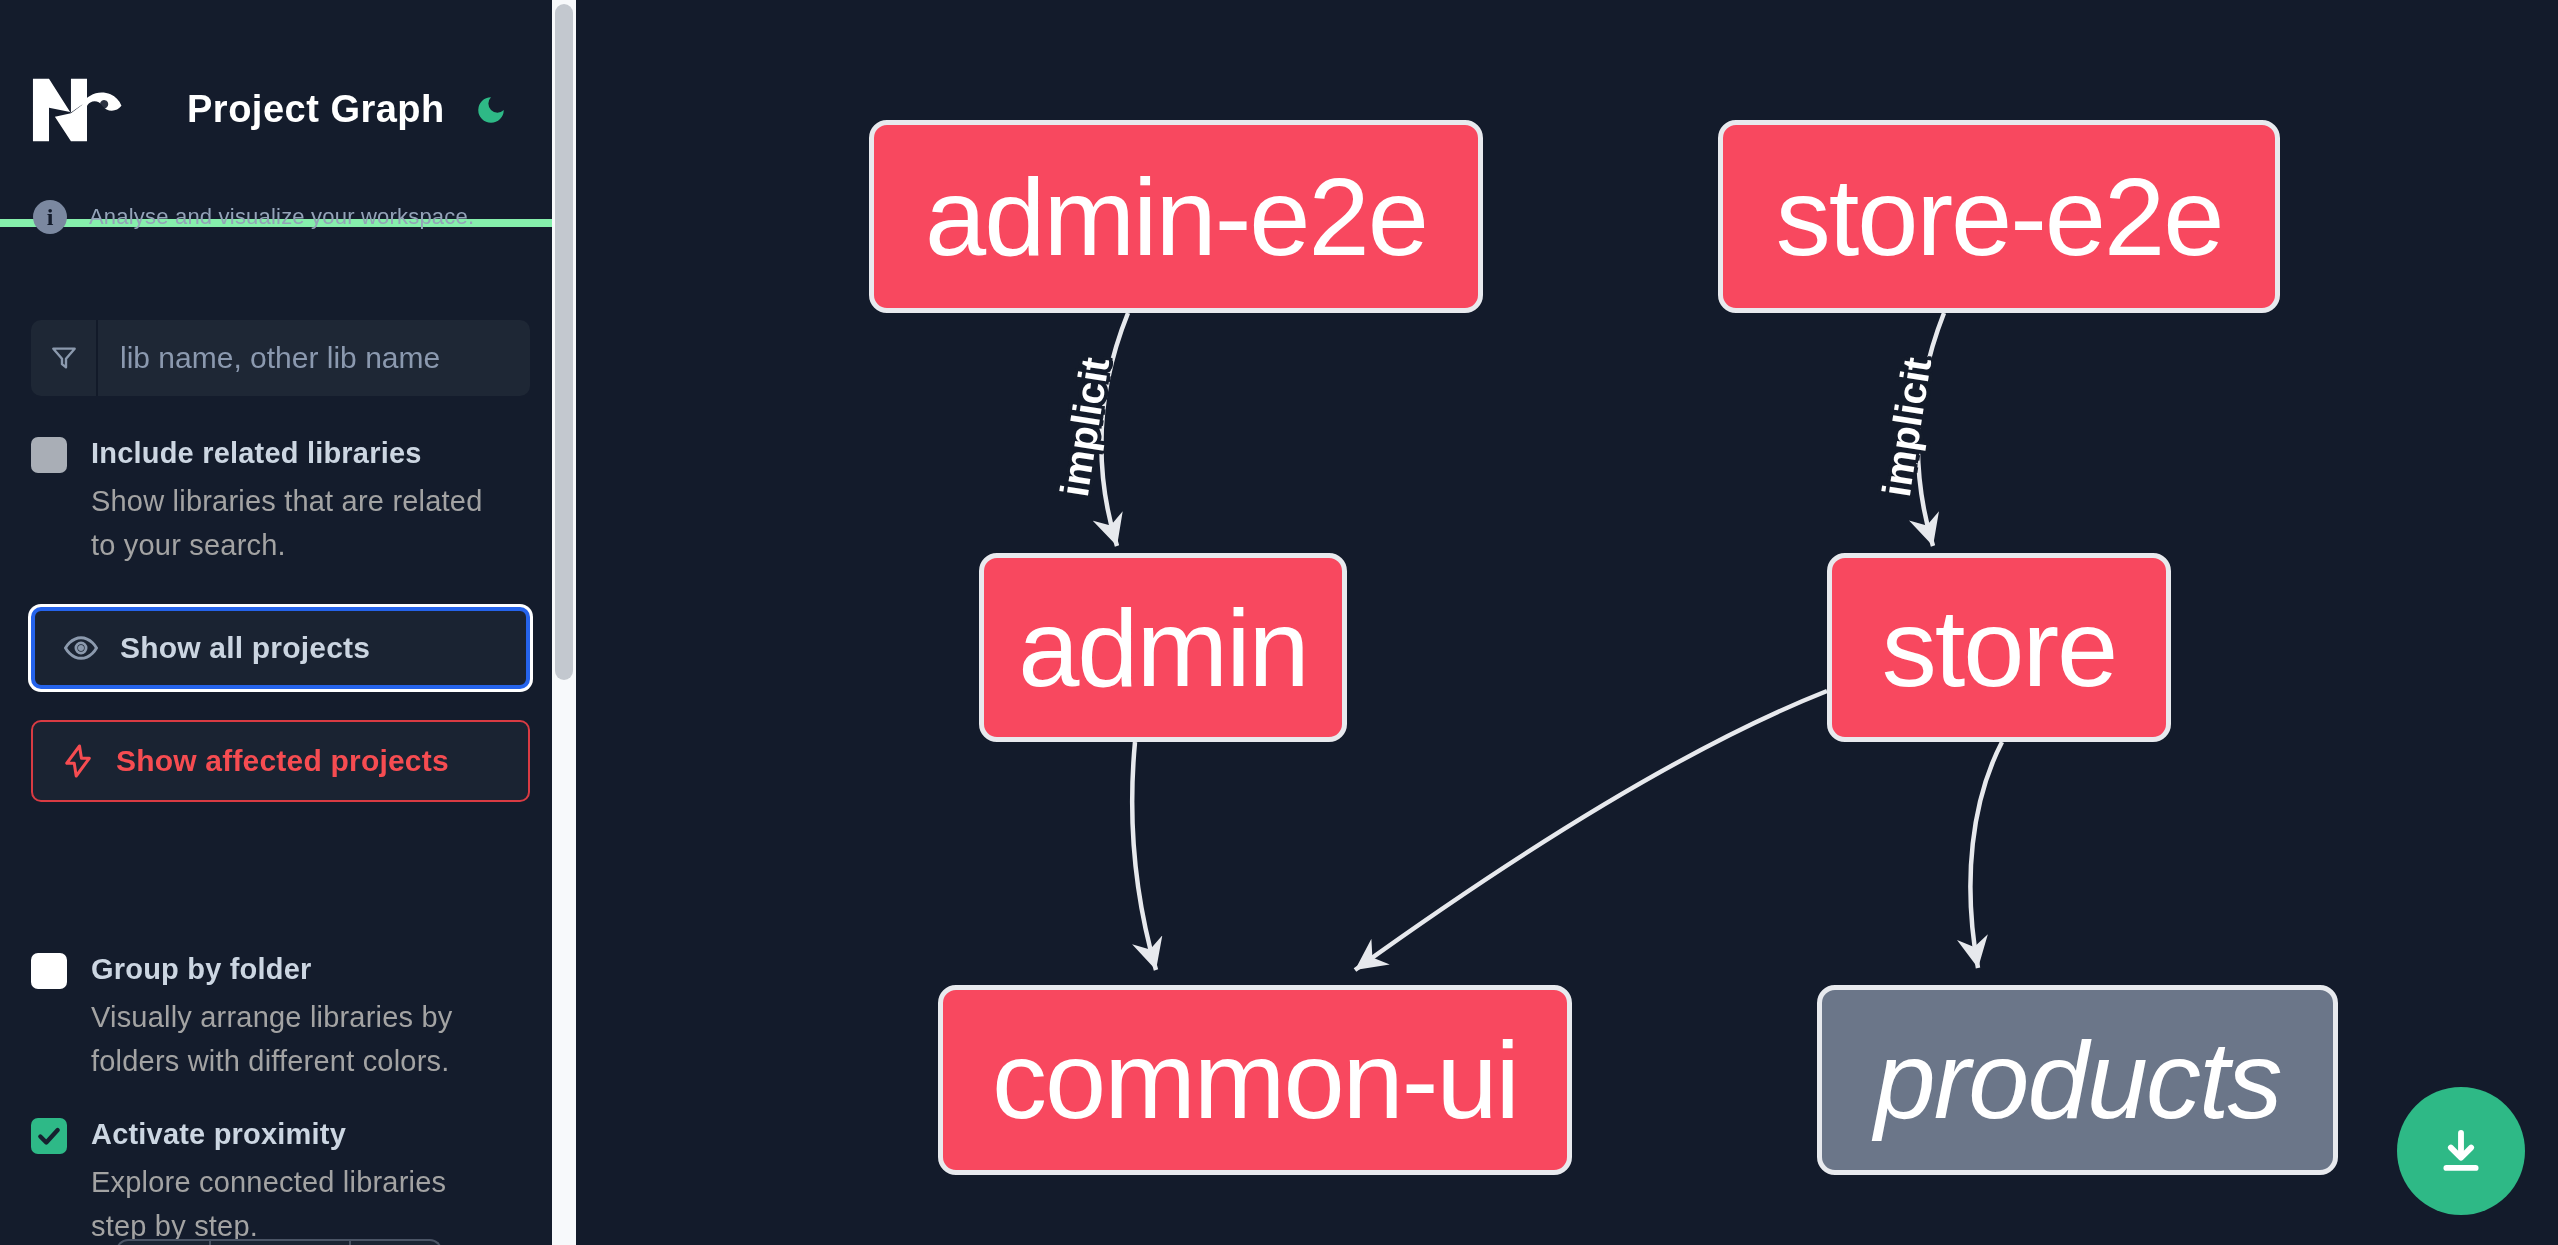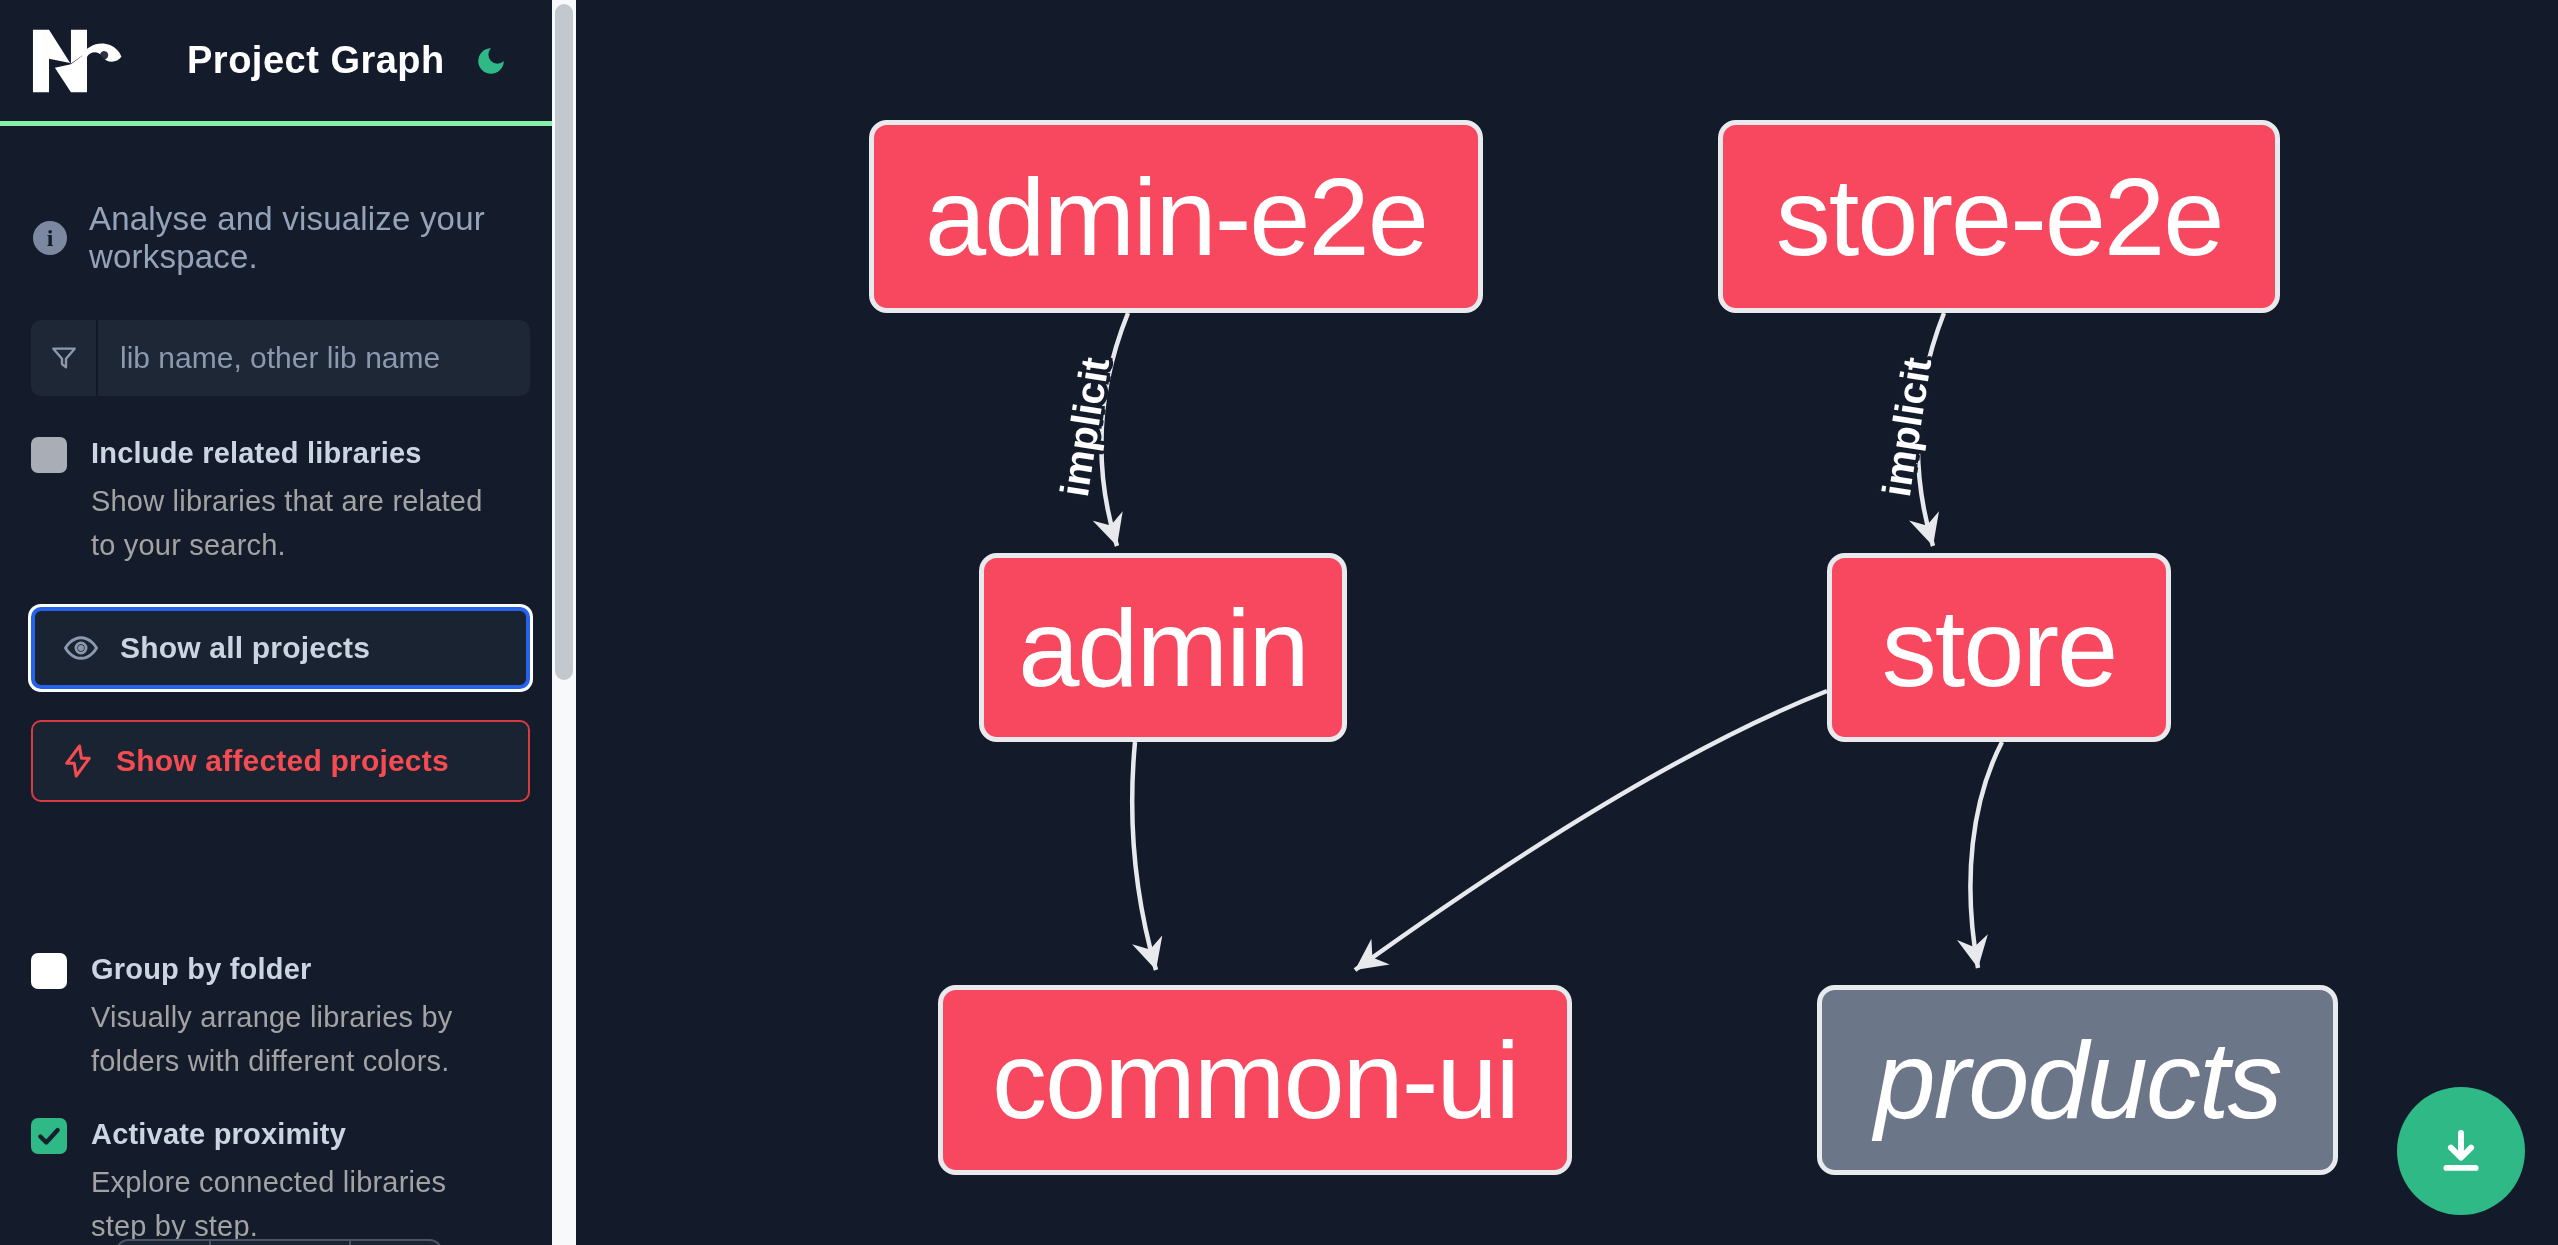--- a/index.html
+++ b/index.html
@@ -10,42 +10,42 @@
     color:#e9eef5;
     position:relative;
   }
 
   
   .sidebar {
     position:absolute; left:0; top:0; width:552px; height:1245px;
     background:#141c2c; z-index:5;
   }
   .side-header {
-    position:absolute; top:0; left:0; right:0; height:126px;
+    position:absolute; top:0; left:0; right:0; height:227px;
     display:flex; align-items:center; padding:0 44px 0 31px;
-    border-bottom:5px solid #86efac;
+    border-bottom:8px solid #86efac;
   }
   .nx-logo { width:94px; height:68px; flex:0 0 auto; }
   .app-title {
     margin-left:62px; margin-right:auto;
     font-size:38px; font-weight:700; color:#ffffff; letter-spacing:.5px;
   }
   .moon { width:34px; height:34px; }
 
   .tagline-row {
     position:absolute; top:200px; left:33px; right:22px;
     display:flex; align-items:center; gap:22px;
   }
   .info-icon {
     width:34px; height:34px; border-radius:50%;
     background:#7b88a0; color:#141c2c;
     font-weight:700; font-size:24px; font-family:"Liberation Serif", serif;
     display:flex; align-items:center; justify-content:center; flex:0 0 auto;
   }
-  .tagline { font-size:33px; color:#94a3b8; letter-spacing:.2px; }
+  .tagline { font-size:22px; color:#94a3b8; letter-spacing:.2px; }
 
   .search-box {
     position:absolute; top:320px; left:31px; width:499px; height:76px;
     background:#1e2735; border-radius:10px; display:flex; align-items:stretch;
   }
   .funnel-cell {
     width:67px; display:flex; align-items:center; justify-content:center;
     border-right:2px solid #121a29; flex:0 0 auto;
   }
   .search-input {

